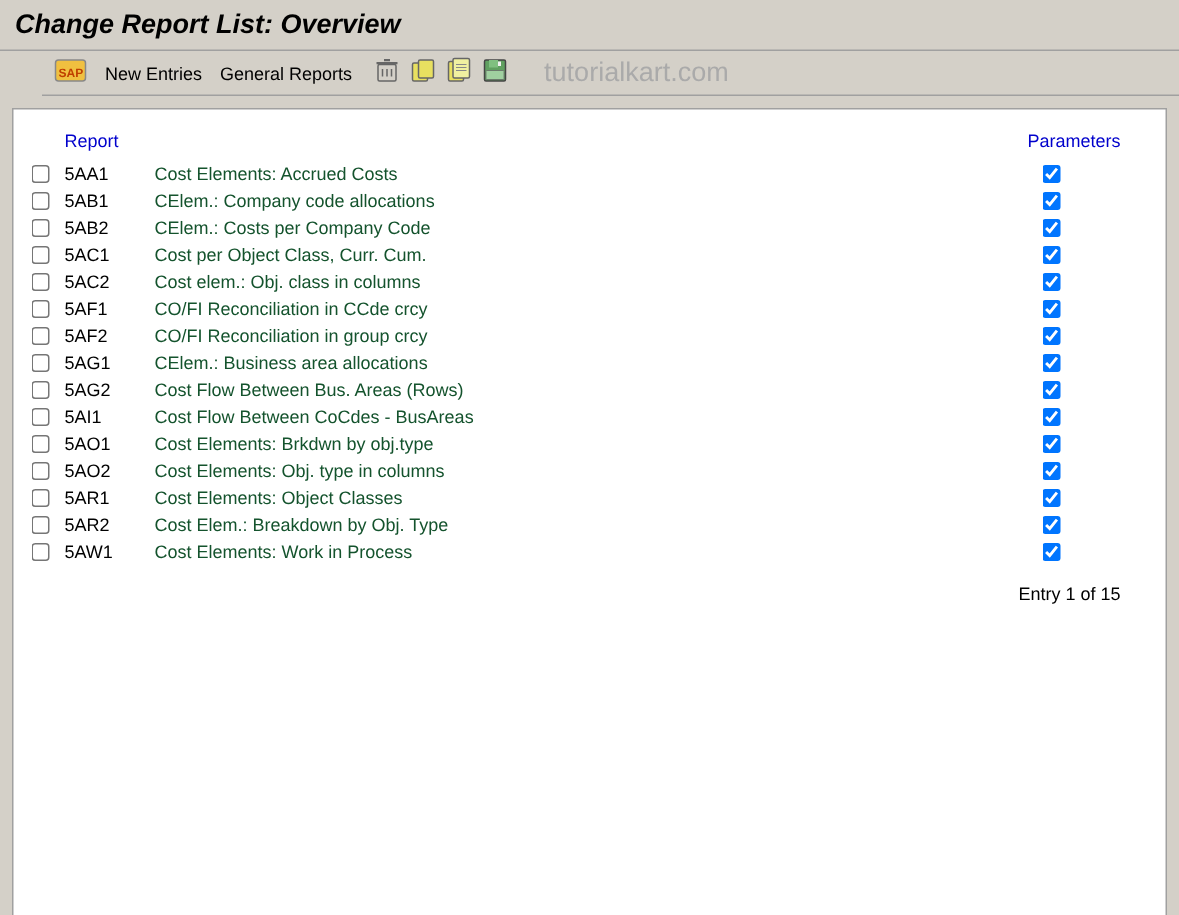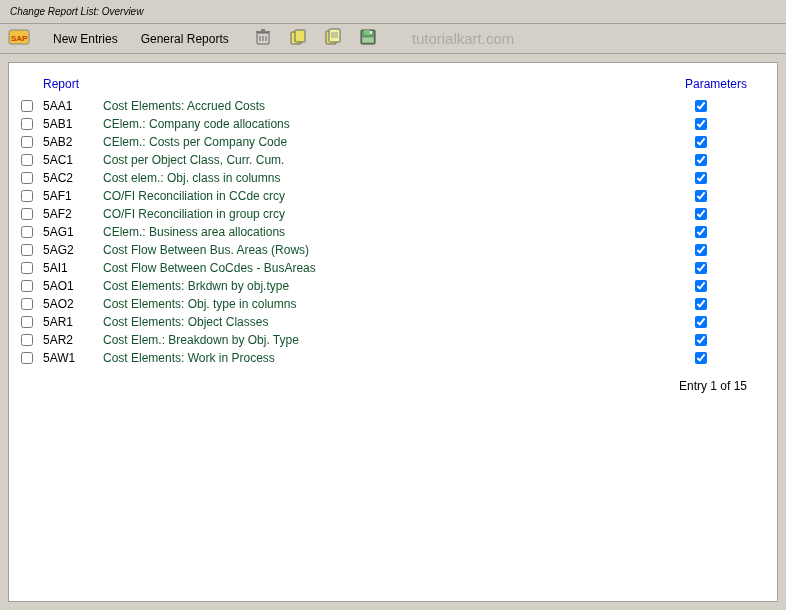--- a/index.html
+++ b/index.html
@@ -7,33 +7,34 @@
       font-family: Arial, sans-serif;
       font-size: 12px;
       background: #d4d0c8;
       width: 786px;
       height: 610px;
       overflow: hidden;
     }
     .title-bar {
       background: #d4d0c8;
       padding: 6px 10px;
-      font-size: 10px;
-      font-weight: normal;
+      font-size: 18px;
+      font-weight: bold;
       font-style: italic;
       color: #000;
       border-bottom: 1px solid #a0a0a0;
     }
     .toolbar {
       background: #d4d0c8;
       padding: 4px 8px;
       display: flex;
       align-items: center;
-      gap: 15px;
+      gap: 4px;
       border-bottom: 1px solid #a0a0a0;
+      margin-left: 28px;
     }
     .toolbar-btn {
       display: flex;
       align-items: flex-end;
       gap: 3px;
       cursor: pointer;
       padding: 2px 4px;
       font-size: 12px;
       color: #000;
       background: transparent;
@@ -99,21 +100,21 @@
     }
     .footer {
       position: absolute;
       bottom: 8px;
       right: 20px;
       font-size: 12px;
       color: #000;
     }
     .watermark {
       color: #aaa;
-      font-size: 15px;
+      font-size: 18px;
       margin-left: 20px;
     }
   </style>
 </head>
 <body>
 
 <div>
   <div class="title-bar">
     <span>Change Report List: Overview</span>
   </div>

